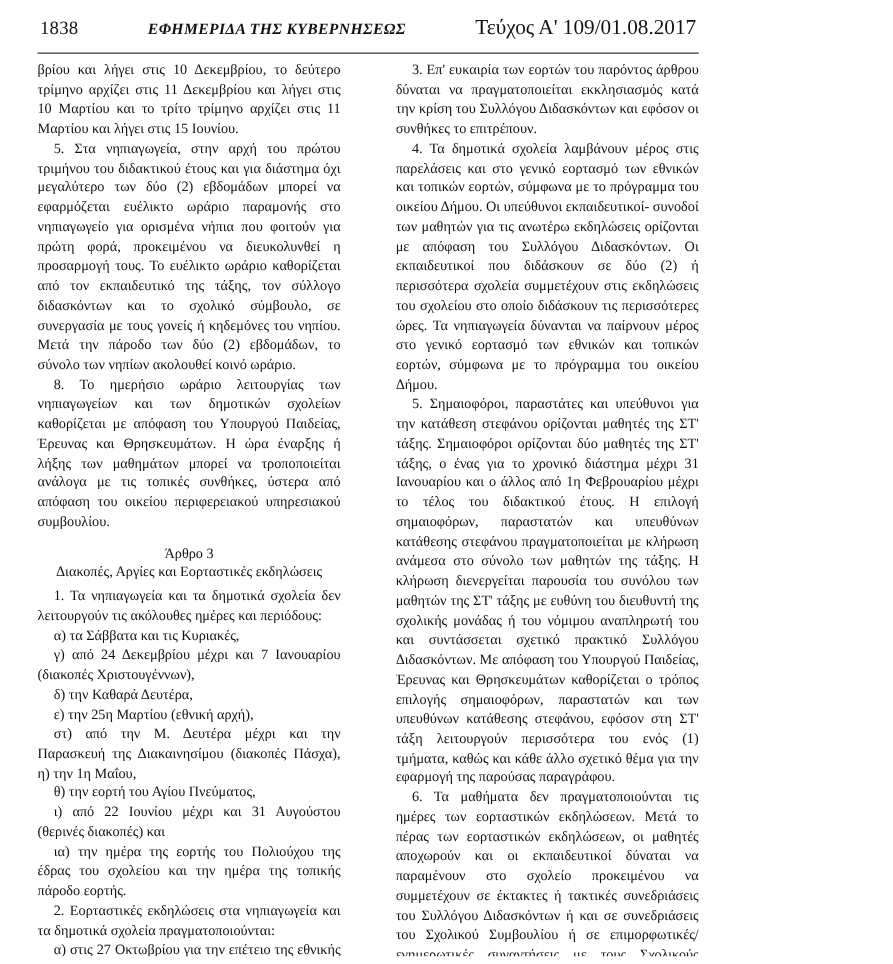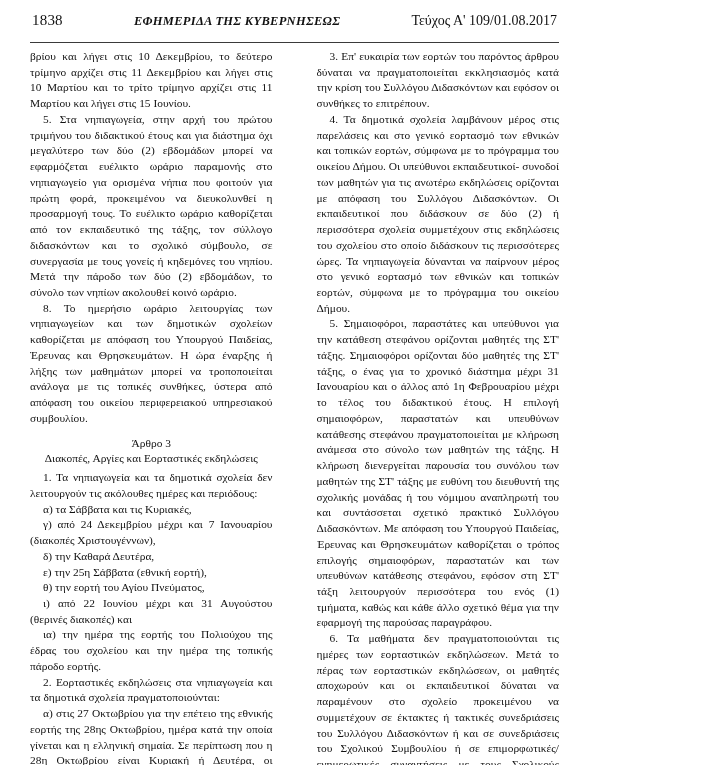--- a/index.html
+++ b/index.html
@@ -32,21 +32,21 @@
     letter-spacing: .2px;
   }
   .header .gazette-title {
     font-style: italic;
     font-weight: bold;
     font-size: 12.5px;
     letter-spacing: .3px;
     white-space: nowrap;
   }
   .header .issue {
-    font-size: 14px;
+    font-size: 17px;
     white-space: nowrap;
   }
   .rule {
     border-top: 1px solid #3a3a3a;
     margin: 4px 0 6px 0;
   }
   
   .columns {
     display: flex;
     gap: 44px;
@@ -98,21 +98,22 @@
       <p>5. Στα νηπιαγωγεία, στην αρχή του πρώτου τριμήνου του διδακτικού έτους και για διάστημα όχι μεγαλύτερο των δύο (2) εβδομάδων μπορεί να εφαρμόζεται ευέλικτο ωράριο παραμονής στο νηπιαγωγείο για ορισμένα νήπια που φοιτούν για πρώτη φορά, προκειμένου να διευκολυνθεί η προσαρμογή τους. Το ευέλικτο ωράριο καθορίζεται από τον εκπαιδευτικό της τάξης, τον σύλλογο διδασκόντων και το σχολικό σύμβουλο, σε συνεργασία με τους γονείς ή κηδεμόνες του νηπίου. Μετά την πάροδο των δύο (2) εβδομάδων, το σύνολο των νηπίων ακολουθεί κοινό ωράριο.</p>
       <p>8. Το ημερήσιο ωράριο λειτουργίας των νηπιαγωγείων και των δημοτικών σχολείων καθορίζεται με απόφαση του Υπουργού Παιδείας, Έρευνας και Θρησκευμάτων. Η ώρα έναρξης ή λήξης των μαθημάτων μπορεί να τροποποιείται ανάλογα με τις τοπικές συνθήκες, ύστερα από απόφαση του οικείου περιφερειακού υπηρεσιακού συμβουλίου.</p>
 
       <p class="heading">Άρθρο 3</p>
       <p class="heading-2">Διακοπές, Αργίες και Εορταστικές εκδηλώσεις</p>
 
       <p>1. Τα νηπιαγωγεία και τα δημοτικά σχολεία δεν λειτουργούν τις ακόλουθες ημέρες και περιόδους:</p>
       <p class="sub">α) τα Σάββατα και τις Κυριακές,</p>
       <p class="sub">γ) από 24 Δεκεμβρίου μέχρι και 7 Ιανουαρίου (διακοπές Χριστουγέννων),</p>
       <p class="sub">δ) την Καθαρά Δευτέρα,</p>
-      <p class="sub">ε) την 25η Σάββατα (εθνική εορτή),</p>
+      <p class="sub">ε) την 25η Μαρτίου (εθνική αρχή),</p>
+      <p class="sub">στ) από την Μ. Δευτέρα μέχρι και την Παρασκευή της Διακαινησίμου (διακοπές Πάσχα), η) την 1η Μαΐου,</p>
       <p class="sub">θ) την εορτή του Αγίου Πνεύματος,</p>
       <p class="sub">ι) από 22 Ιουνίου μέχρι και 31 Αυγούστου (θερινές διακοπές) και</p>
       <p class="sub">ια) την ημέρα της εορτής του Πολιούχου της έδρας του σχολείου και την ημέρα της τοπικής πάροδο εορτής.</p>
 
       <p>2. Εορταστικές εκδηλώσεις στα νηπιαγωγεία και τα δημοτικά σχολεία πραγματοποιούνται:</p>
       <p class="sub">α) στις 27 Οκτωβρίου για την επέτειο της εθνικής εορτής της 28ης Οκτωβρίου, ημέρα κατά την οποία γίνεται και η ελληνική σημαία. Σε περίπτωση που η 28η Οκτωβρίου είναι Κυριακή ή Δευτέρα, οι εκδηλώσεις γίνονται την προηγούμενη Παρασκευή,</p>
       <p class="sub lastline">β) στις 24 Μαρτίου για την επέτειο της εθνικής εορτής</p>
     </div>
 
     <div class="col">

